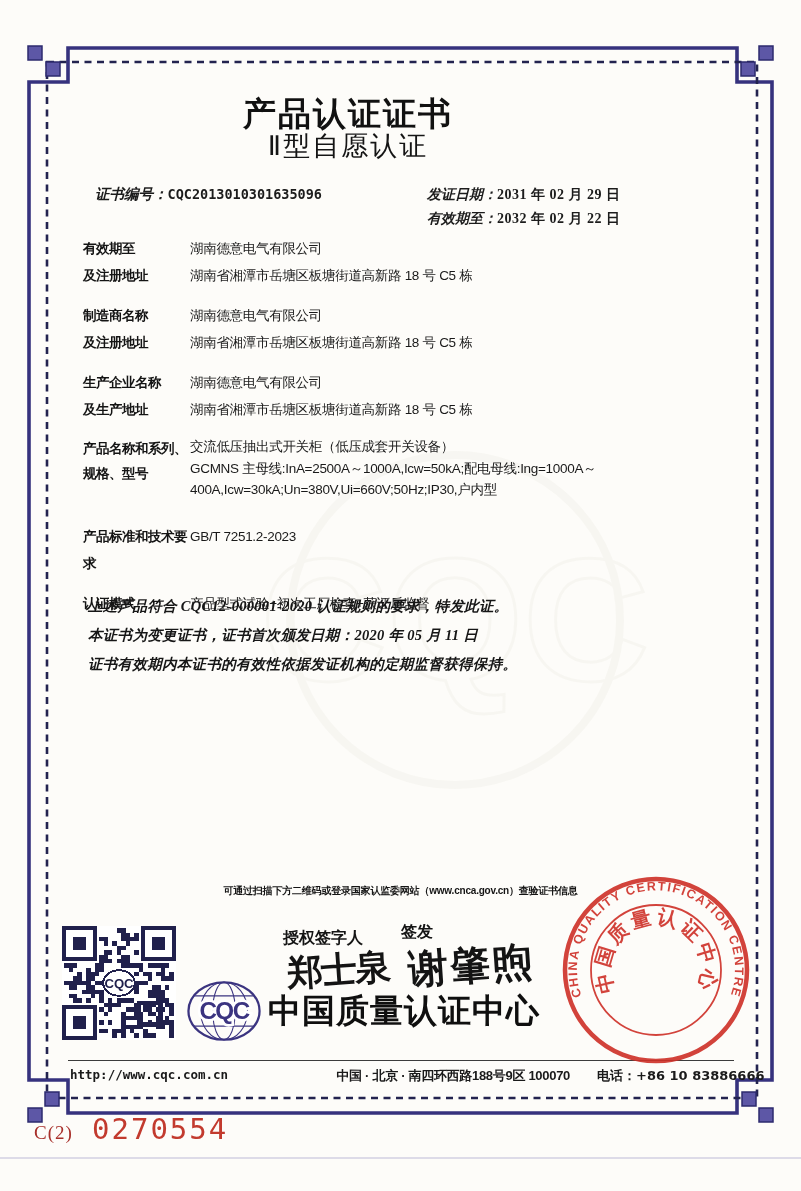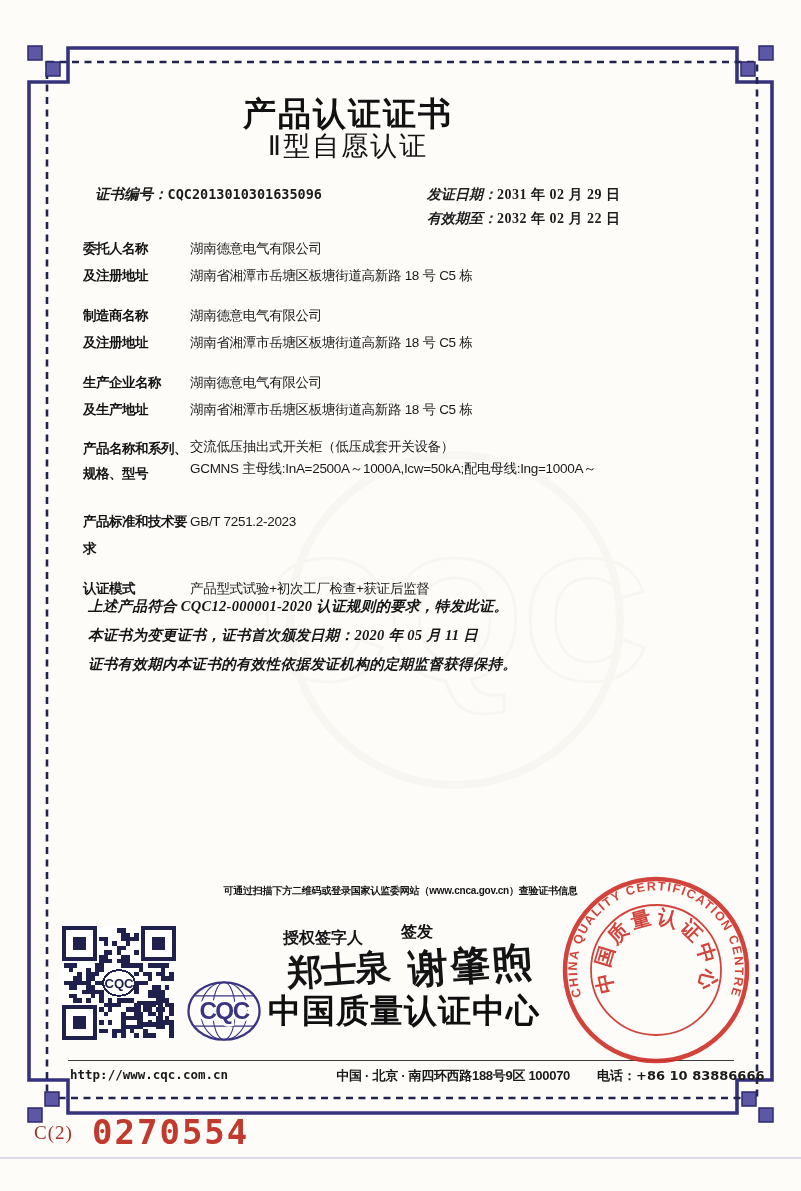--- a/index.html
+++ b/index.html
@@ -65,21 +65,21 @@
   .f-tel{position:absolute;left:597px;top:0;font-weight:600;}
   .f-tel .tn{font-family:"DejaVu Sans",sans-serif;}
 
   .serial{position:absolute;left:34px;top:1112px;}
   .serial .pfx{
     position:absolute;left:0;top:10px;font-family:"Liberation Serif",serif;
     font-size:19px;color:#a8302b;letter-spacing:1px;
   }
   .serial .digits{
     position:absolute;left:58px;top:0;font-family:"DejaVu Sans Mono",monospace;
-    font-size:34px;font-weight:700;color:#c23a2e;letter-spacing:2px;
+    font-size:29px;font-weight:400;color:#c23a2e;letter-spacing:2px;
   }
   .bottom-faint-line{position:absolute;left:0;top:1157px;width:801px;border-top:2px solid #dddbe8;}
 </style>
 </head>
 <body>
 
 <div class="page">
 
   <svg class="watermark" width="801" height="1191" viewBox="0 0 801 1191">
     <g opacity="0.16">
@@ -119,21 +119,21 @@
         <div>
           <span>有效期至：</span><span class="d">2032 年 02 月 22 日</span>
         </div>
       </div>
     </div>
 
     <div class="fields">
 
       <div class="frow">
         <div class="lbl">
-          <div>委托人名称</div>
+          <div>有效期至</div>
           <div>及注册地址</div>
         </div>
         <div class="val">
           <div>湖南德意电气有限公司</div>
           <div>湖南省湘潭市岳塘区板塘街道高新路 18 号 C5 栋</div>
         </div>
       </div>
 
       <div class="frow">
         <div class="lbl">
@@ -158,20 +158,21 @@
       </div>
 
       <div class="frow specs">
         <div class="lbl">
           <div>产品名称和系列、</div>
           <div>规格、型号</div>
         </div>
         <div class="val">
           <div>交流低压抽出式开关柜（低压成套开关设备）</div>
           <div>GCMNS 主母线:InA=2500A～1000A,Icw=50kA;配电母线:Ing=1000A～</div>
+          <div>400A,Icw=30kA;Un=380V,Ui=660V;50Hz;IP30,户内型</div>
         </div>
       </div>
 
       <div class="frow">
         <div class="lbl">
           <div>产品标准和技术要求</div>
         </div>
         <div class="val">
           <div>GB/T 7251.2-2023</div>
         </div>

